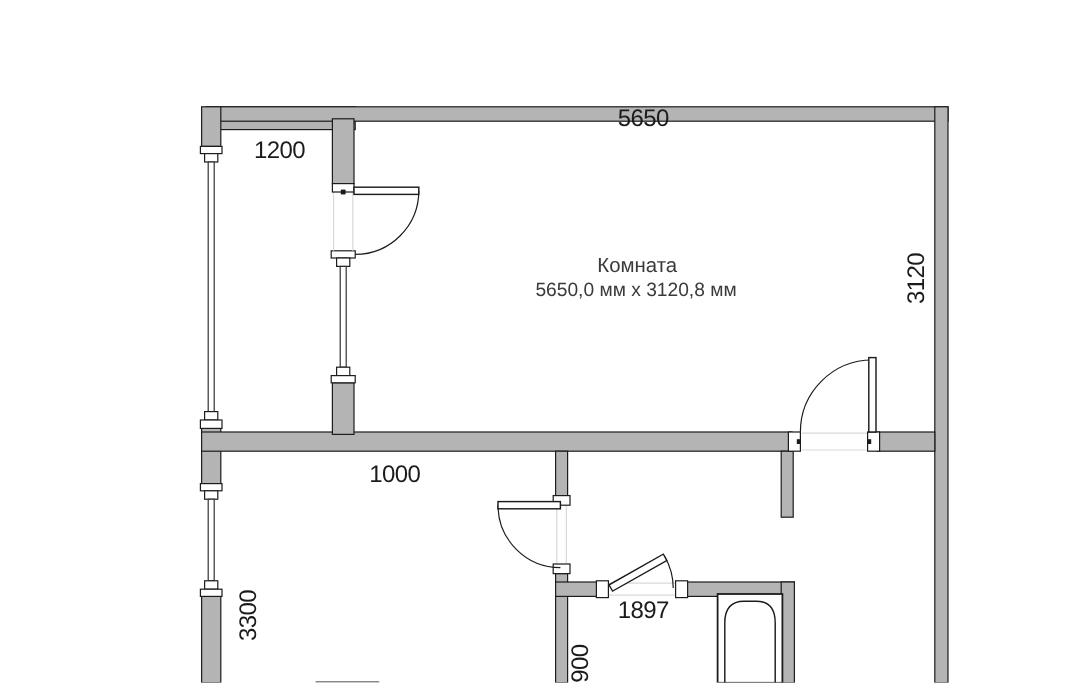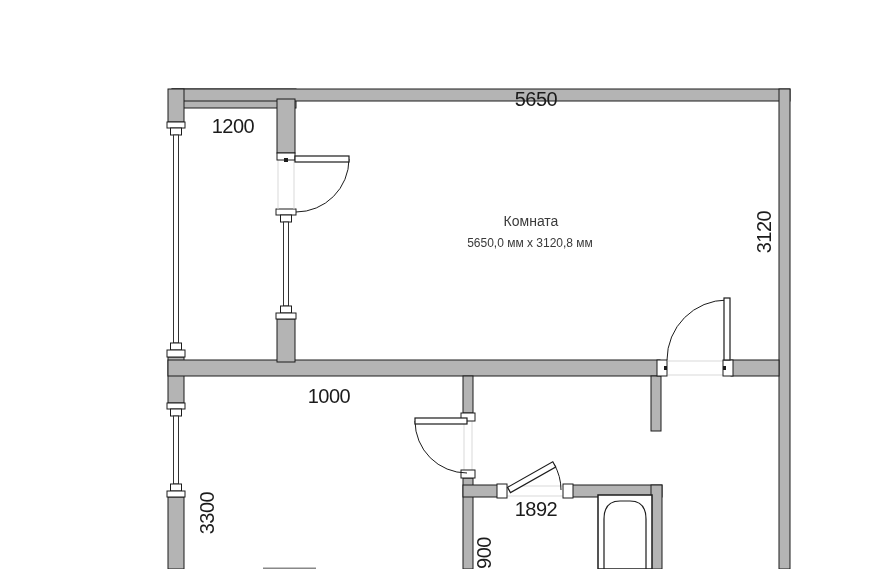--- a/index.html
+++ b/index.html
@@ -17,26 +17,26 @@
     font-size:20px;
     letter-spacing:-0.5px;
     color:#1b1b1b;
     white-space:nowrap;
     line-height:1;
   }
   .dim-label.vert{transform:translate(-50%,-50%) rotate(-90deg);}
   .room-label{
     position:absolute;
     transform:translate(-50%,-50%);
-    font-size:14px;
+    font-size:17px;
     color:#3a3a3a;
     white-space:nowrap;
     line-height:1;
   }
-  .room-size{font-size:12px;}
+  .room-size{font-size:16px;}
   .wall{fill:#b4b4b4;stroke:#1c1c1c;stroke-width:1;}
   .cap{fill:#ffffff;stroke:#1c1c1c;stroke-width:1;}
   .leaf{fill:#ffffff;stroke:#1c1c1c;stroke-width:1.2;}
   .swing{fill:none;stroke:#1c1c1c;stroke-width:1;}
   .winline{fill:#ffffff;stroke:#333333;stroke-width:1;}
   .thresh{stroke:#d9d9d9;stroke-width:1;fill:none;}
   .notch{fill:#1c1c1c;stroke:none;}
   .tub-outer{fill:#ffffff;stroke:#1c1c1c;stroke-width:1.5;}
   .tub-inner{fill:none;stroke:#1c1c1c;stroke-width:1.2;}
 </style>
@@ -135,19 +135,19 @@
     </g>
 
     <rect x="263" y="567.5" width="53" height="1.5" fill="#888888"></rect>
   </svg>
 
   <div class="dim-label" style="left:536px;top:99px;">5650</div>
   <div class="dim-label" style="left:233px;top:126px;">1200</div>
   <div class="dim-label vert" style="left:764px;top:232px;">3120</div>
   <div class="dim-label" style="left:329px;top:396px;">1000</div>
   <div class="dim-label vert" style="left:207px;top:513px;">3300</div>
-  <div class="dim-label" style="left:536px;top:509px;">1892</div>
+  <div class="dim-label" style="left:536px;top:509px;">1897</div>
   <div class="dim-label vert" style="left:484px;top:553px;">900</div>
 
   <div class="room-label" style="left:531px;top:221px;">Комната</div>
   <div class="room-label room-size" style="left:530px;top:243px;">5650,0 мм x 3120,8 мм</div>
 
 </div>
 
 </body></html>

